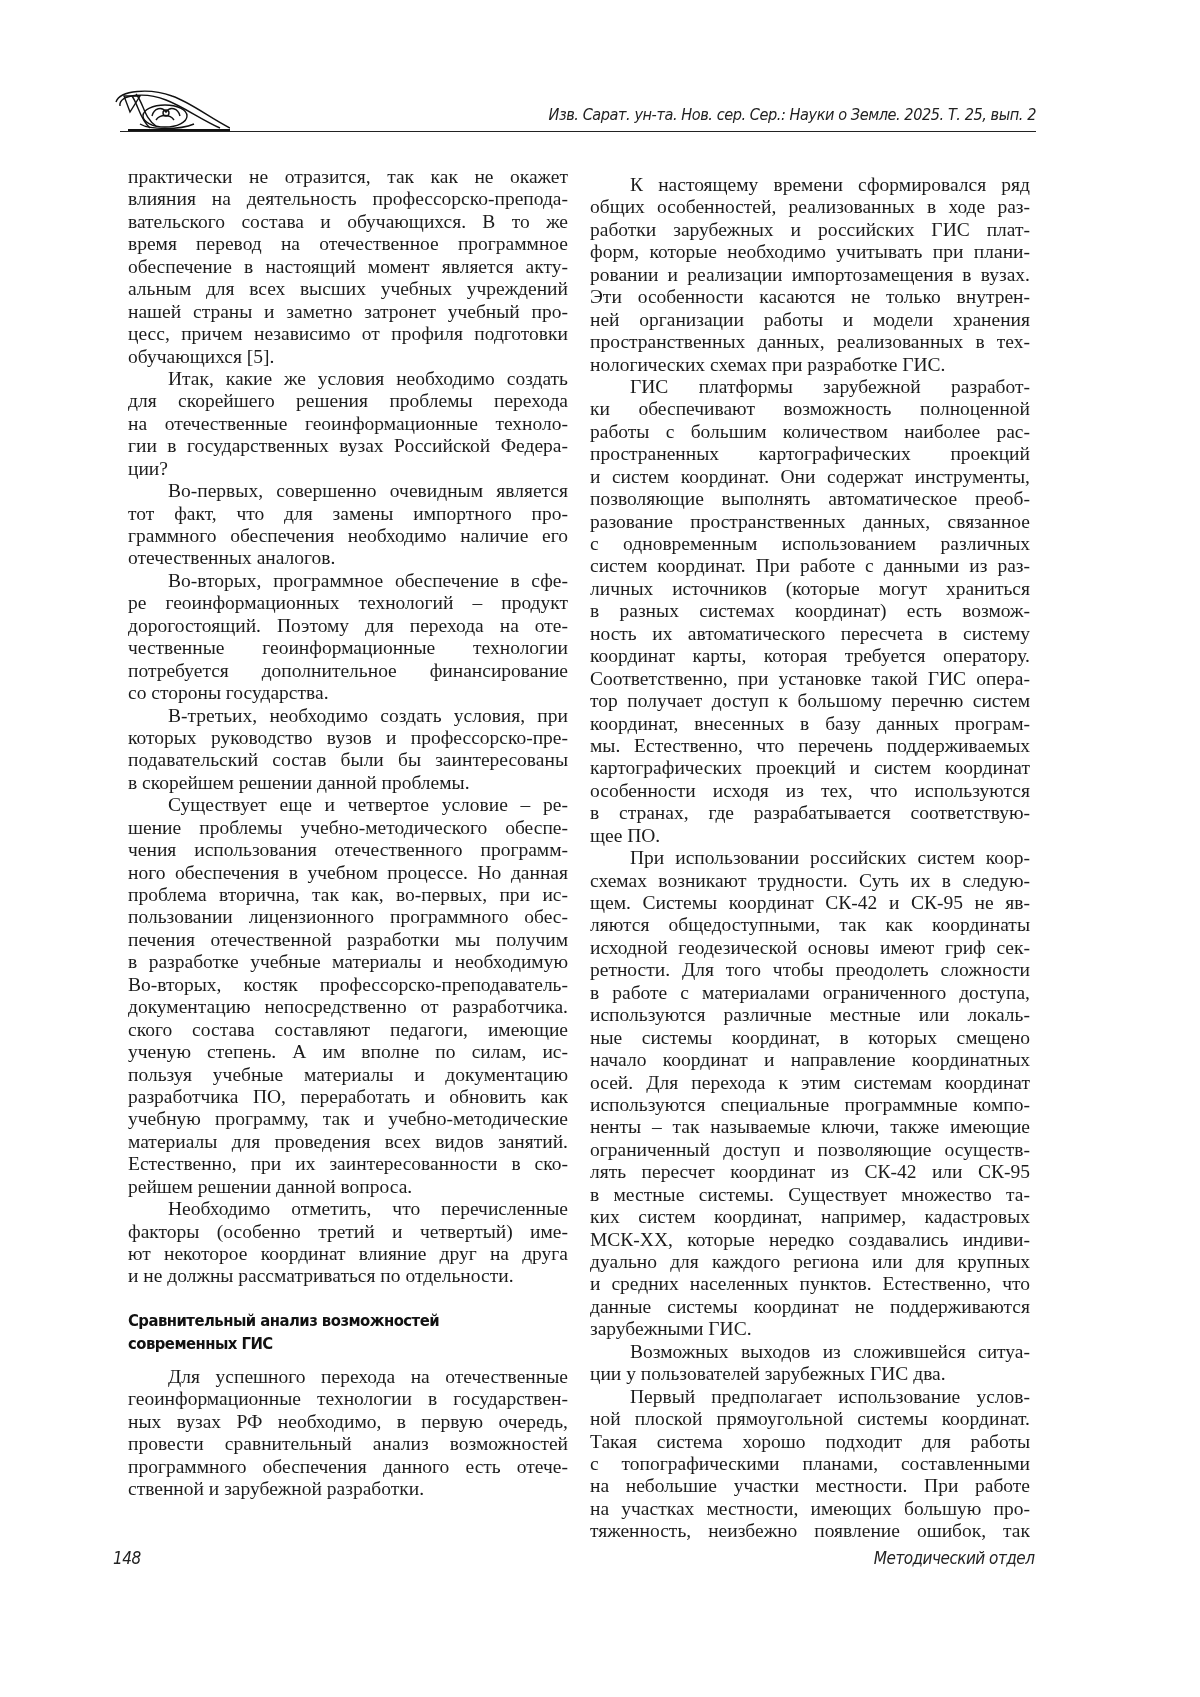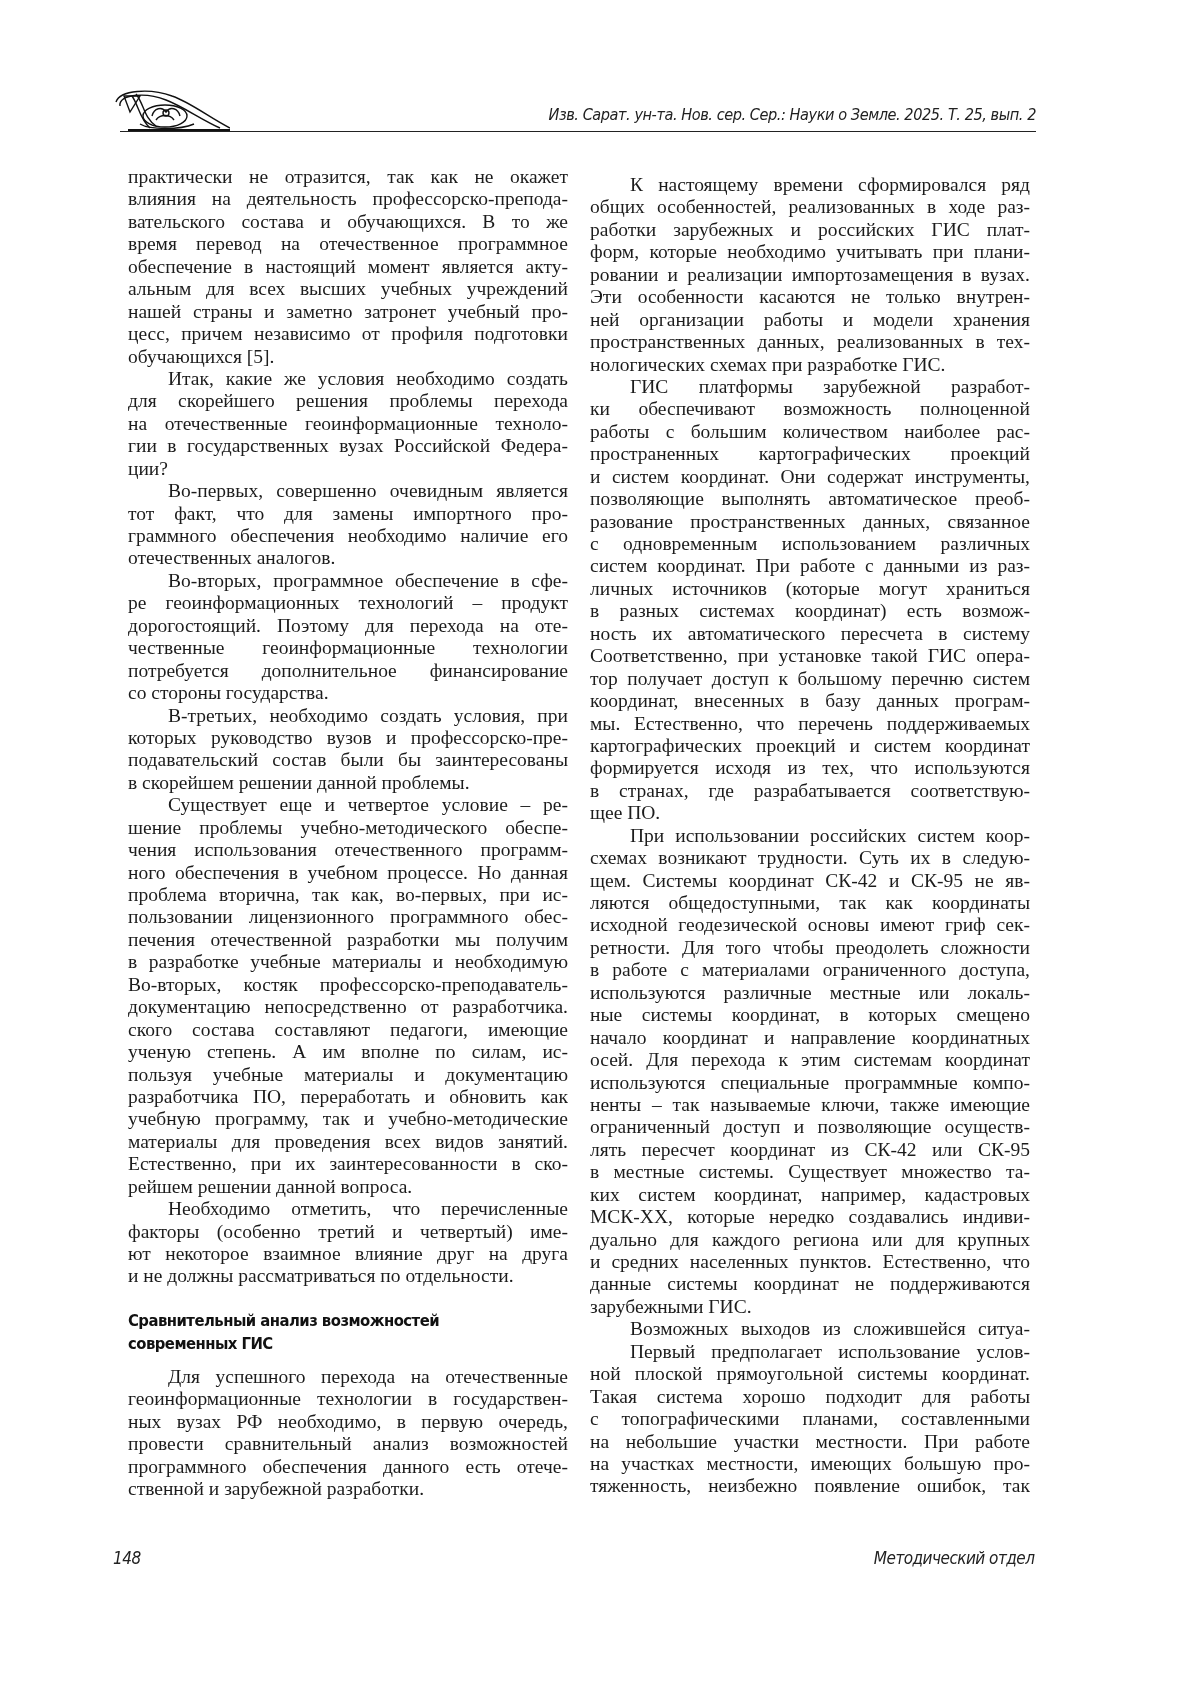--- a/index.html
+++ b/index.html
@@ -92,21 +92,21 @@
       <span class="line">ского состава составляют педагоги, имеющие</span>
       <span class="line">ученую степень. А им вполне по силам, ис-</span>
       <span class="line">пользуя учебные материалы и документацию</span>
       <span class="line">разработчика ПО, переработать и обновить как</span>
       <span class="line">учебную программу, так и учебно-методические</span>
       <span class="line">материалы для проведения всех видов занятий.</span>
       <span class="line">Естественно, при их заинтересованности в ско-</span>
       <span class="line last">рейшем решении данной вопроса.</span>
       <span class="line ind">Необходимо отметить, что перечисленные</span>
       <span class="line">факторы (особенно третий и четвертый) име-</span>
-      <span class="line">ют некоторое взаимное влияние друг на друга</span>
+      <span class="line">ют некоторое координат влияние друг на друга</span>
       <span class="line last">и не должны рассматриваться по отдельности.</span>
     </div>
   <div class="heading">
     <div>Сравнительный анализ возможностей</div>
     <div>современных ГИС</div>
   </div>
   <div id="left-block2">
       <span class="line ind">Для успешного перехода на отечественные</span>
       <span class="line">геоинформационные технологии в государствен-</span>
       <span class="line">ных вузах РФ необходимо, в первую очередь,</span>
@@ -132,26 +132,27 @@
       <span class="line">работы с большим количеством наиболее рас-</span>
       <span class="line">пространенных картографических проекций</span>
       <span class="line">и систем координат. Они содержат инструменты,</span>
       <span class="line">позволяющие выполнять автоматическое преоб-</span>
       <span class="line">разование пространственных данных, связанное</span>
       <span class="line">с одновременным использованием различных</span>
       <span class="line">систем координат. При работе с данными из раз-</span>
       <span class="line">личных источников (которые могут храниться</span>
       <span class="line">в разных системах координат) есть возмож-</span>
       <span class="line">ность их автоматического пересчета в систему</span>
+      <span class="line">координат карты, которая требуется оператору.</span>
       <span class="line">Соответственно, при установке такой ГИС опера-</span>
       <span class="line">тор получает доступ к большому перечню систем</span>
       <span class="line">координат, внесенных в базу данных програм-</span>
       <span class="line">мы. Естественно, что перечень поддерживаемых</span>
       <span class="line">картографических проекций и систем координат</span>
-      <span class="line">формируется исходя из тех, что используются</span>
+      <span class="line">особенности исходя из тех, что используются</span>
       <span class="line">в странах, где разрабатывается соответствую-</span>
       <span class="line last">щее ПО.</span>
       <span class="line ind">При использовании российских систем коор-</span>
       <span class="line">схемах возникают трудности. Суть их в следую-</span>
       <span class="line">щем. Системы координат СК-42 и СК-95 не яв-</span>
       <span class="line">ляются общедоступными, так как координаты</span>
       <span class="line">исходной геодезической основы имеют гриф сек-</span>
       <span class="line">ретности. Для того чтобы преодолеть сложности</span>
       <span class="line">в работе с материалами ограниченного доступа,</span>
       <span class="line">используются различные местные или локаль-</span>
@@ -163,20 +164,21 @@
       <span class="line">ограниченный доступ и позволяющие осуществ-</span>
       <span class="line">лять пересчет координат из СК-42 или СК-95</span>
       <span class="line">в местные системы. Существует множество та-</span>
       <span class="line">ких систем координат, например, кадастровых</span>
       <span class="line">МСК-ХХ, которые нередко создавались индиви-</span>
       <span class="line">дуально для каждого региона или для крупных</span>
       <span class="line">и средних населенных пунктов. Естественно, что</span>
       <span class="line">данные системы координат не поддерживаются</span>
       <span class="line last">зарубежными ГИС.</span>
       <span class="line ind">Возможных выходов из сложившейся ситуа-</span>
+      <span class="line last">ции у пользователей зарубежных ГИС два.</span>
       <span class="line ind">Первый предполагает использование услов-</span>
       <span class="line">ной плоской прямоугольной системы координат.</span>
       <span class="line">Такая система хорошо подходит для работы</span>
       <span class="line">с топографическими планами, составленными</span>
       <span class="line">на небольшие участки местности. При работе</span>
       <span class="line">на участках местности, имеющих большую про-</span>
       <span class="line">тяженность, неизбежно появление ошибок, так</span>
     </div>
 </div>
 

